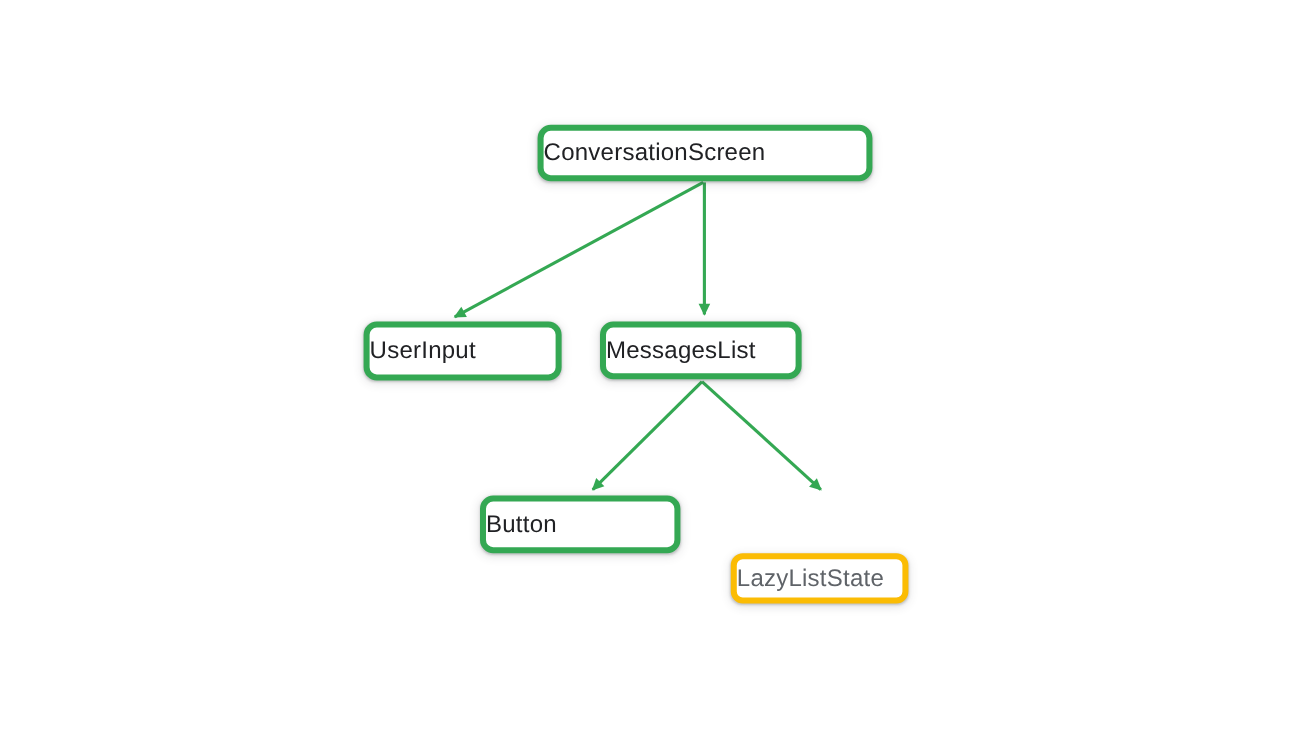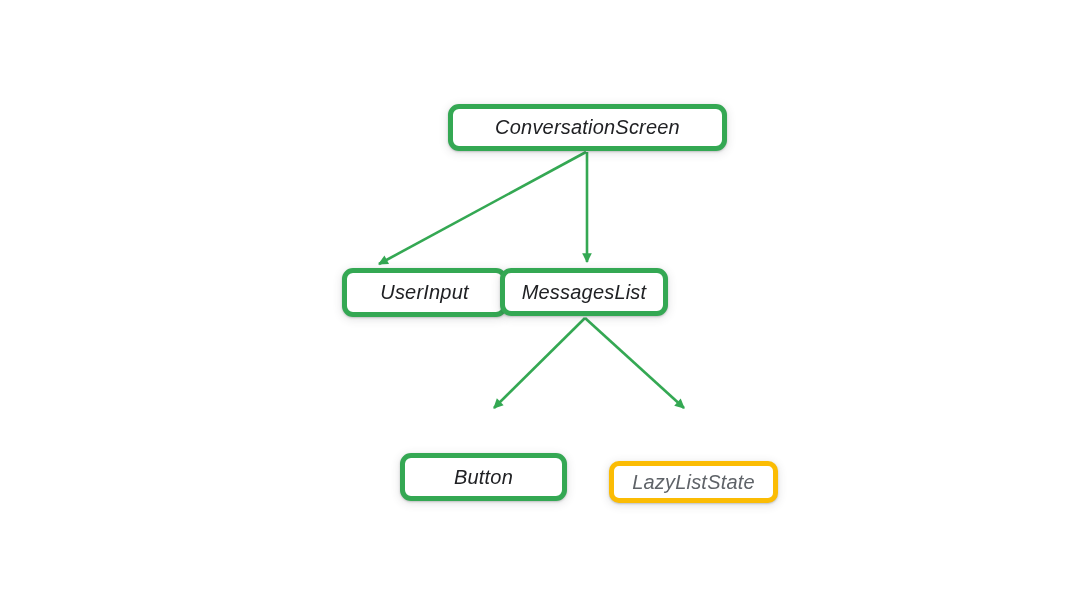--- a/index.html
+++ b/index.html
@@ -25,43 +25,42 @@
     stroke: var(--arrow, #34A853);
     stroke-width: 2.6;
     fill: none;
   }
   .node {
     position: absolute;
     box-sizing: border-box;
     z-index: 2;
     display: flex;
     align-items: center;
-    justify-content: center;
+    justify-content: flex-start;
     background: #FFFFFF;
     border: 5px solid var(--node-border-green, #34A853);
     border-radius: 11px;
     box-shadow: 0 1px 2px rgba(60,64,67,0.25), 0 2px 8px 1px rgba(60,64,67,0.13);
     color: var(--node-text, #202124);
     font-size: 20px;
     letter-spacing: 0.2px;
     white-space: nowrap;
-    font-style: italic;
   }
   .node--state {
     border-color: var(--node-border-yellow, #FBBC04);
     color: var(--state-text, #5F6368);
     border-radius: 10px;
   }
   
   #n-conversationscreen { left: 448px; top: 104px; width: 279px; height: 47px; }
-  #n-userinput          { left: 303px; top: 268px; width: 165px; height: 49px; margin-left: 39px; }
+  #n-userinput          { left: 303px; top: 268px; width: 165px; height: 49px; }
   #n-messageslist       { left: 500px; top: 268px; width: 168px; height: 48px; }
-  #n-button             { left: 400px; top: 413px; width: 167px; height: 48px; margin-top: 40px; }
+  #n-button             { left: 400px; top: 413px; width: 167px; height: 48px; }
   #n-lazycolumn         { left: 608px; top: 413px; width: 170px; height: 45px; }
-  #n-lazyliststate      { left: 609px; top: 461px; width: 169px; height: 42px; }
+  #n-lazyliststate      { left: 609px; top: 461px; width: 148px; height: 42px; }
 </style>
 </head>
 <body>
 
 <div class="stage">
 
   <svg class="edges" width="1080" height="608" viewBox="0 0 1080 608">
     <defs>
       <marker id="ah" viewBox="0 0 10 10" refX="8.5" refY="5" markerWidth="11" markerHeight="11" markerUnits="userSpaceOnUse" orient="auto">
         <path d="M0.5,0.6 L9.5,5 L0.5,9.4 Z" style="fill: var(--arrow, #34A853)"></path>

